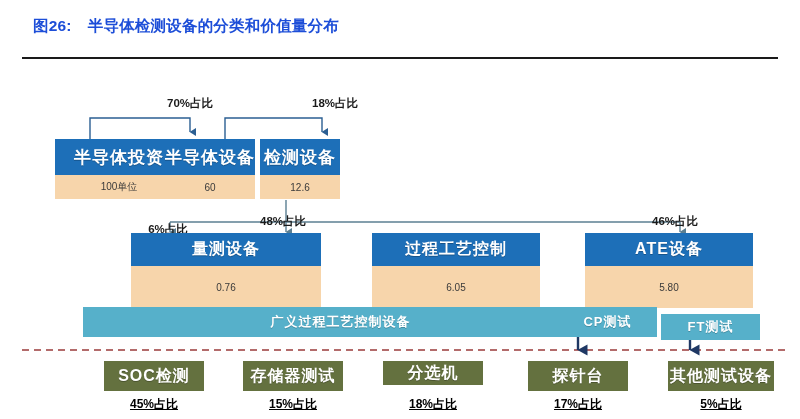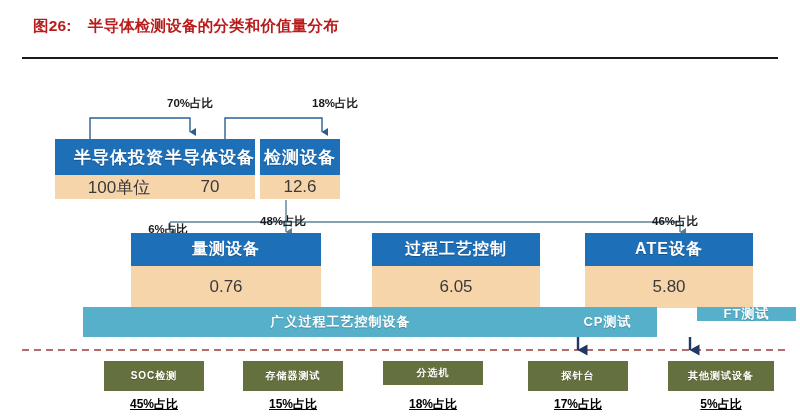--- a/index.html
+++ b/index.html
@@ -6,42 +6,42 @@
   body{
     width:800px;height:419px;background:#ffffff;
     font-family:"Liberation Sans","DejaVu Sans",sans-serif;
     overflow:hidden;position:relative;
   }
   #canvas{position:absolute;left:0;top:0;width:800px;height:419px;}
 
   
   .title{
     position:absolute;left:33px;top:16px;
-    font-size:15.5px;font-weight:bold;color:#b91c1c;
+    font-size:15.5px;font-weight:bold;color:#1d4ed8;
     letter-spacing:0.2px;white-space:nowrap;
   }
   .title-rule{
     position:absolute;left:22px;top:57px;width:756px;height:2px;
     background:#1a1a1a;
   }
 
   
   .node{position:absolute;box-sizing:border-box;padding-left:10px;}
   .node .hdr{
     box-sizing:border-box;width:100%;
     background:#1d6fb8;color:#ffffff;
     display:flex;align-items:center;justify-content:center;
     font-weight:bold;letter-spacing:1px;
     text-shadow:0 1px 0 rgba(0,0,0,.25);
   }
   .node .val{
     box-sizing:border-box;width:100%;
     background:#f7d5ab;color:#3a3a3a;
     display:flex;align-items:center;justify-content:center;
-    font-size:17px;
+    font-size:10px;
   }
 
   
   .r1 .hdr{height:36px;font-size:17px;}
   .r1 .val{height:24px;}
 
   
   .r2 .hdr{height:33px;font-size:16px;}
   .r2 .val{height:42px;}
 
@@ -52,21 +52,21 @@
     display:flex;align-items:center;justify-content:center;
     font-weight:bold;letter-spacing:1px;font-size:13px;
     text-shadow:0 1px 0 rgba(0,0,0,.2);
   }
 
   
   .green{
     position:absolute;box-sizing:border-box;
     background:#64713f;color:#ffffff;
     display:flex;align-items:center;justify-content:center;
-    font-weight:bold;letter-spacing:1px;font-size:10px;
+    font-weight:bold;letter-spacing:1px;font-size:16px;
     text-shadow:0 1px 0 rgba(0,0,0,.25);
   }
   .pct{
     position:absolute;text-align:center;
     font-size:12px;font-weight:bold;color:#000000;text-decoration:underline;
   }
 
   
   .clabel{
     position:absolute;text-align:center;
@@ -122,21 +122,21 @@
   <div class="clabel" style="left:130px;top:96px;width:120px;">70%占比</div>
   <div class="clabel" style="left:275px;top:96px;width:120px;">18%占比</div>
 
   <div class="node r1" style="left:45px;top:139px;width:138px;">
     <div class="hdr">半导体投资</div>
     <div class="val">100单位</div>
   </div>
 
   <div class="node r1" style="left:155px;top:139px;width:100px;">
     <div class="hdr">半导体设备</div>
-    <div class="val">70</div>
+    <div class="val">60</div>
   </div>
 
   <div class="node r1" style="left:250px;top:139px;width:90px;">
     <div class="hdr">检测设备</div>
     <div class="val">12.6</div>
   </div>
 
   <div class="clabel" style="left:118px;top:214px;width:100px;margin-top:8px;">6%占比</div>
   <div class="clabel" style="left:228px;top:214px;width:110px;">48%占比</div>
   <div class="clabel" style="left:625px;top:214px;width:100px;">46%占比</div>
@@ -153,21 +153,21 @@
 
   <div class="node r2" style="left:575px;top:233px;width:178px;">
     <div class="hdr">ATE设备</div>
     <div class="val">5.80</div>
   </div>
 
   <div class="teal" style="left:83px;top:307px;width:515px;height:30px;">广义过程工艺控制设备</div>
 
   <div class="teal" style="left:551px;top:307px;width:99px;height:30px;margin-left:7px;">CP测试</div>
 
-  <div class="teal" style="left:661px;top:307px;width:99px;height:14px;margin-left:36px;">FT测试</div>
+  <div class="teal" style="left:661px;top:314px;width:99px;height:26px;">FT测试</div>
 
   <div class="green" style="left:104px;top:361px;width:100px;height:30px;">SOC检测</div>
   <div class="pct" style="left:104px;top:396px;width:100px;">45%占比</div>
 
   <div class="green" style="left:243px;top:361px;width:100px;height:30px;">存储器测试</div>
   <div class="pct" style="left:243px;top:396px;width:100px;">15%占比</div>
 
   <div class="green" style="left:383px;top:361px;width:100px;height:24px;">分选机</div>
   <div class="pct" style="left:383px;top:396px;width:100px;">18%占比</div>
 

